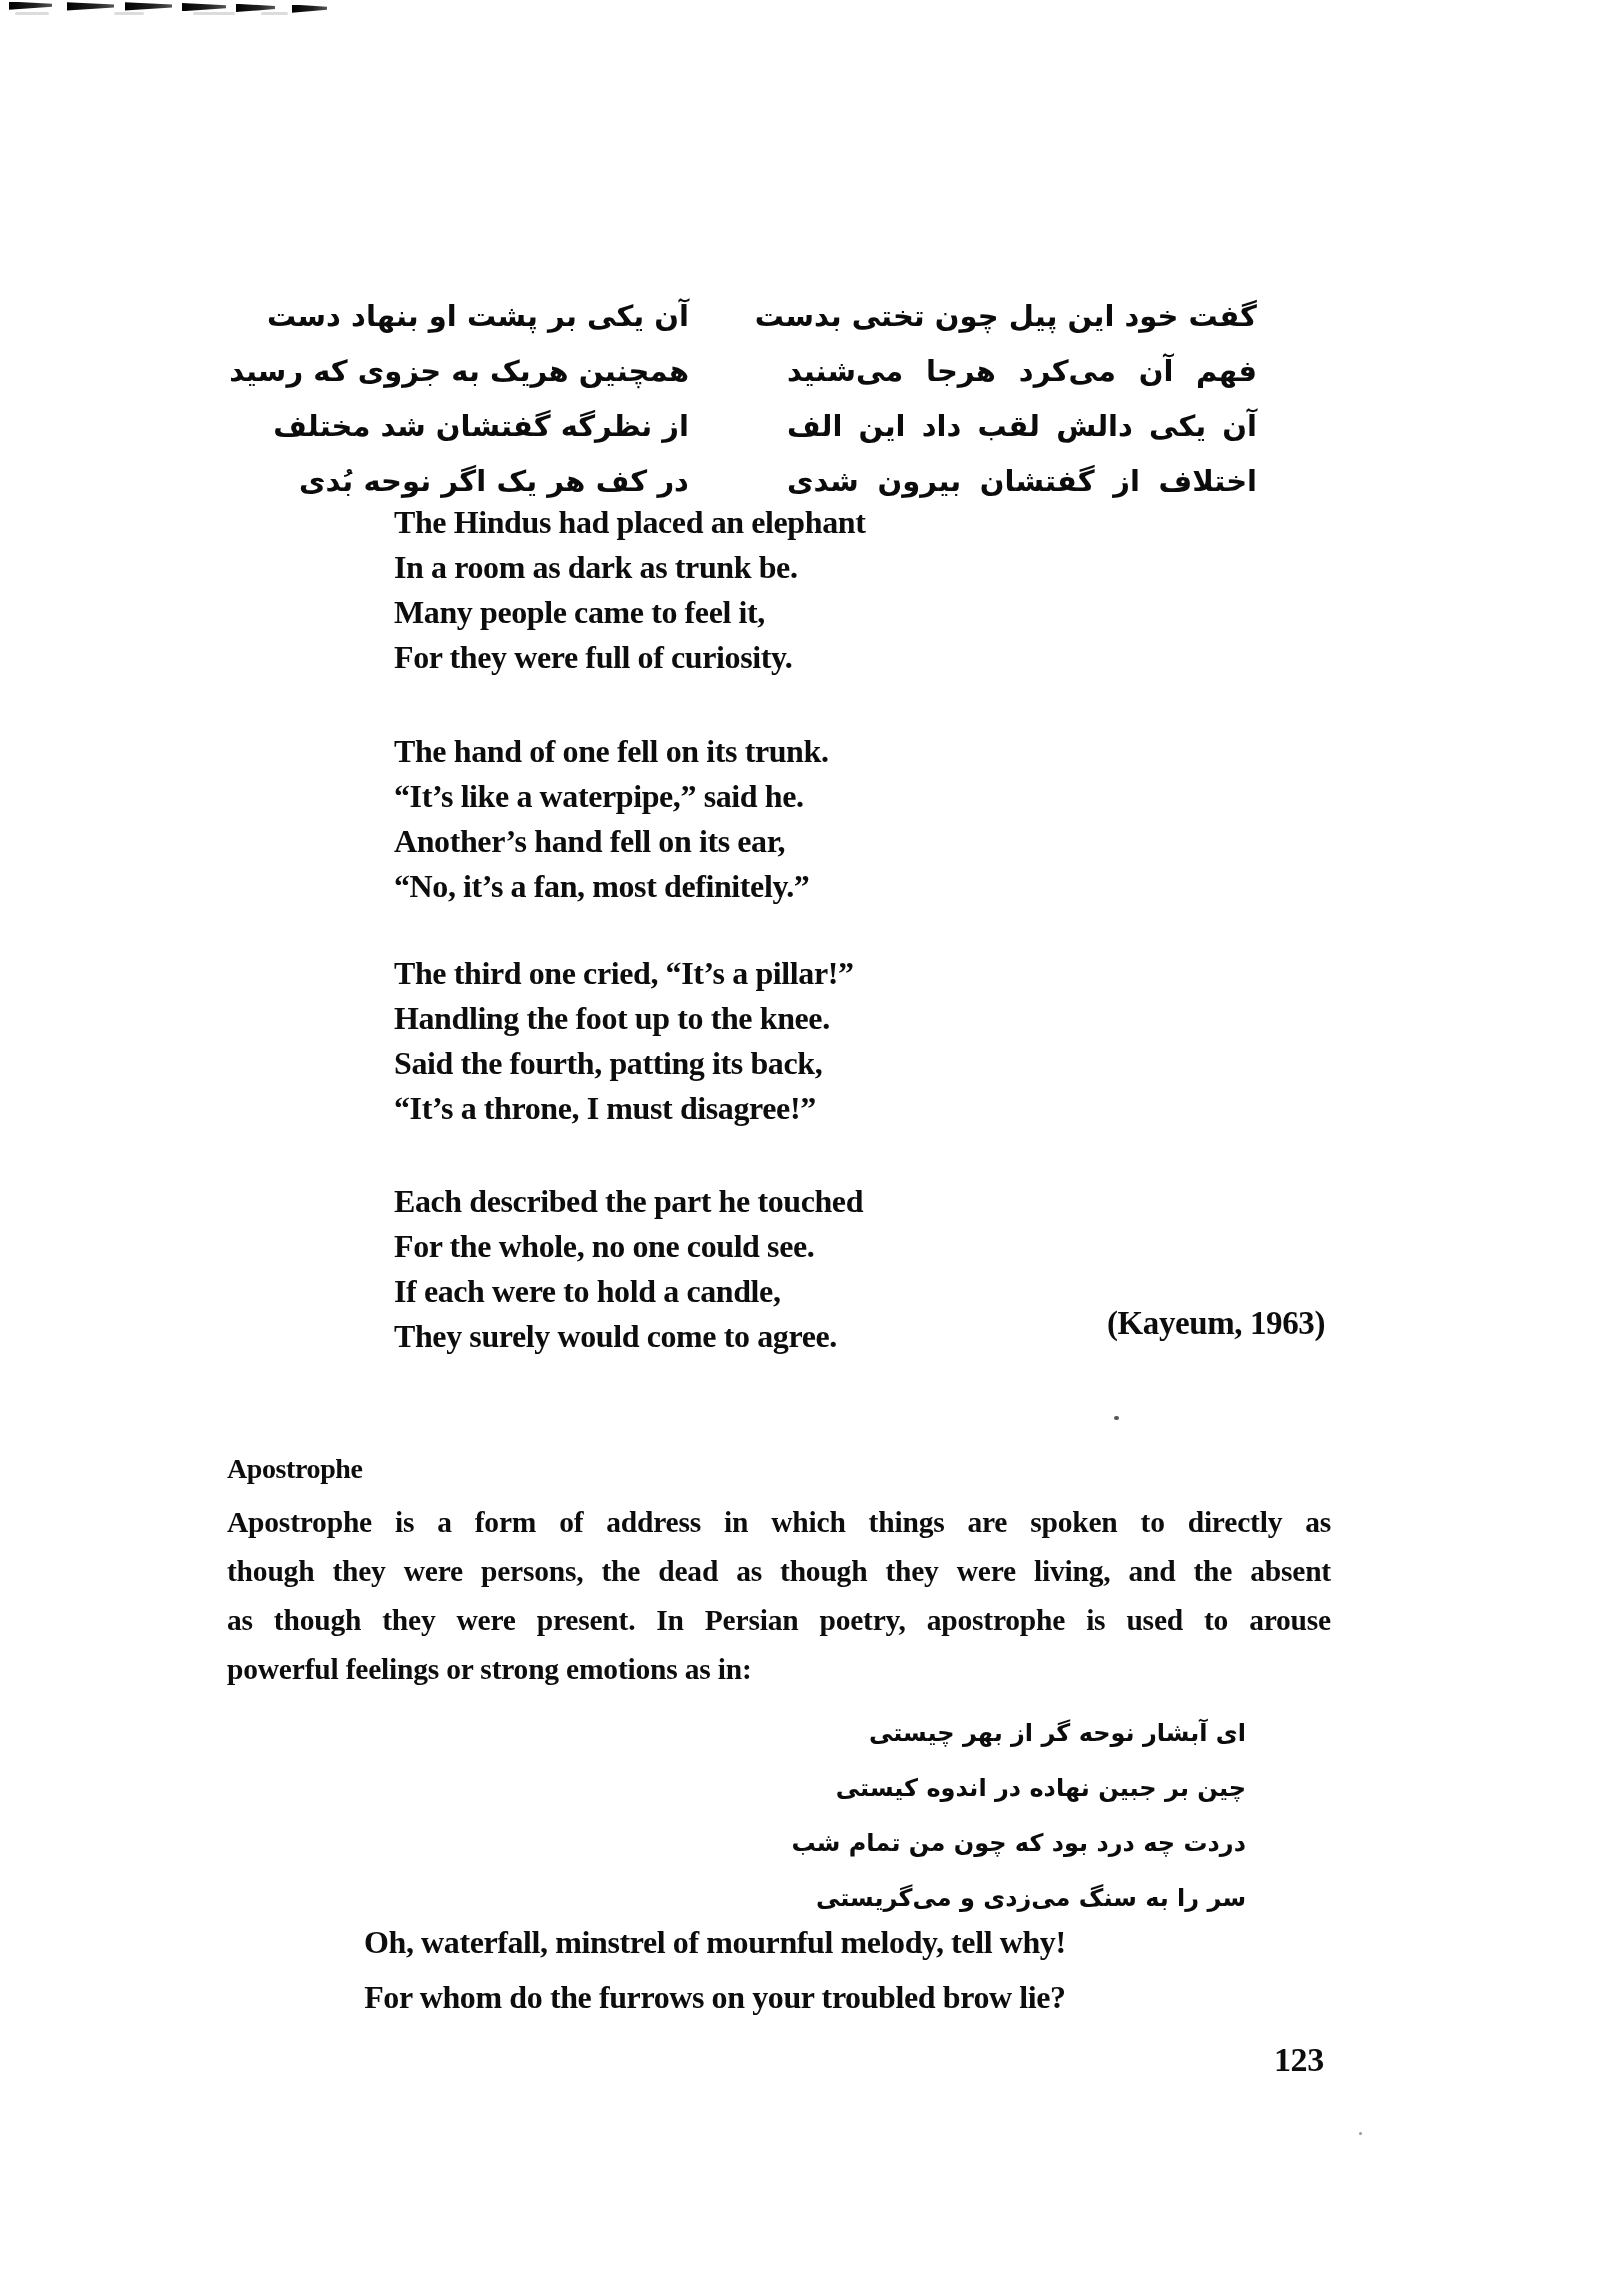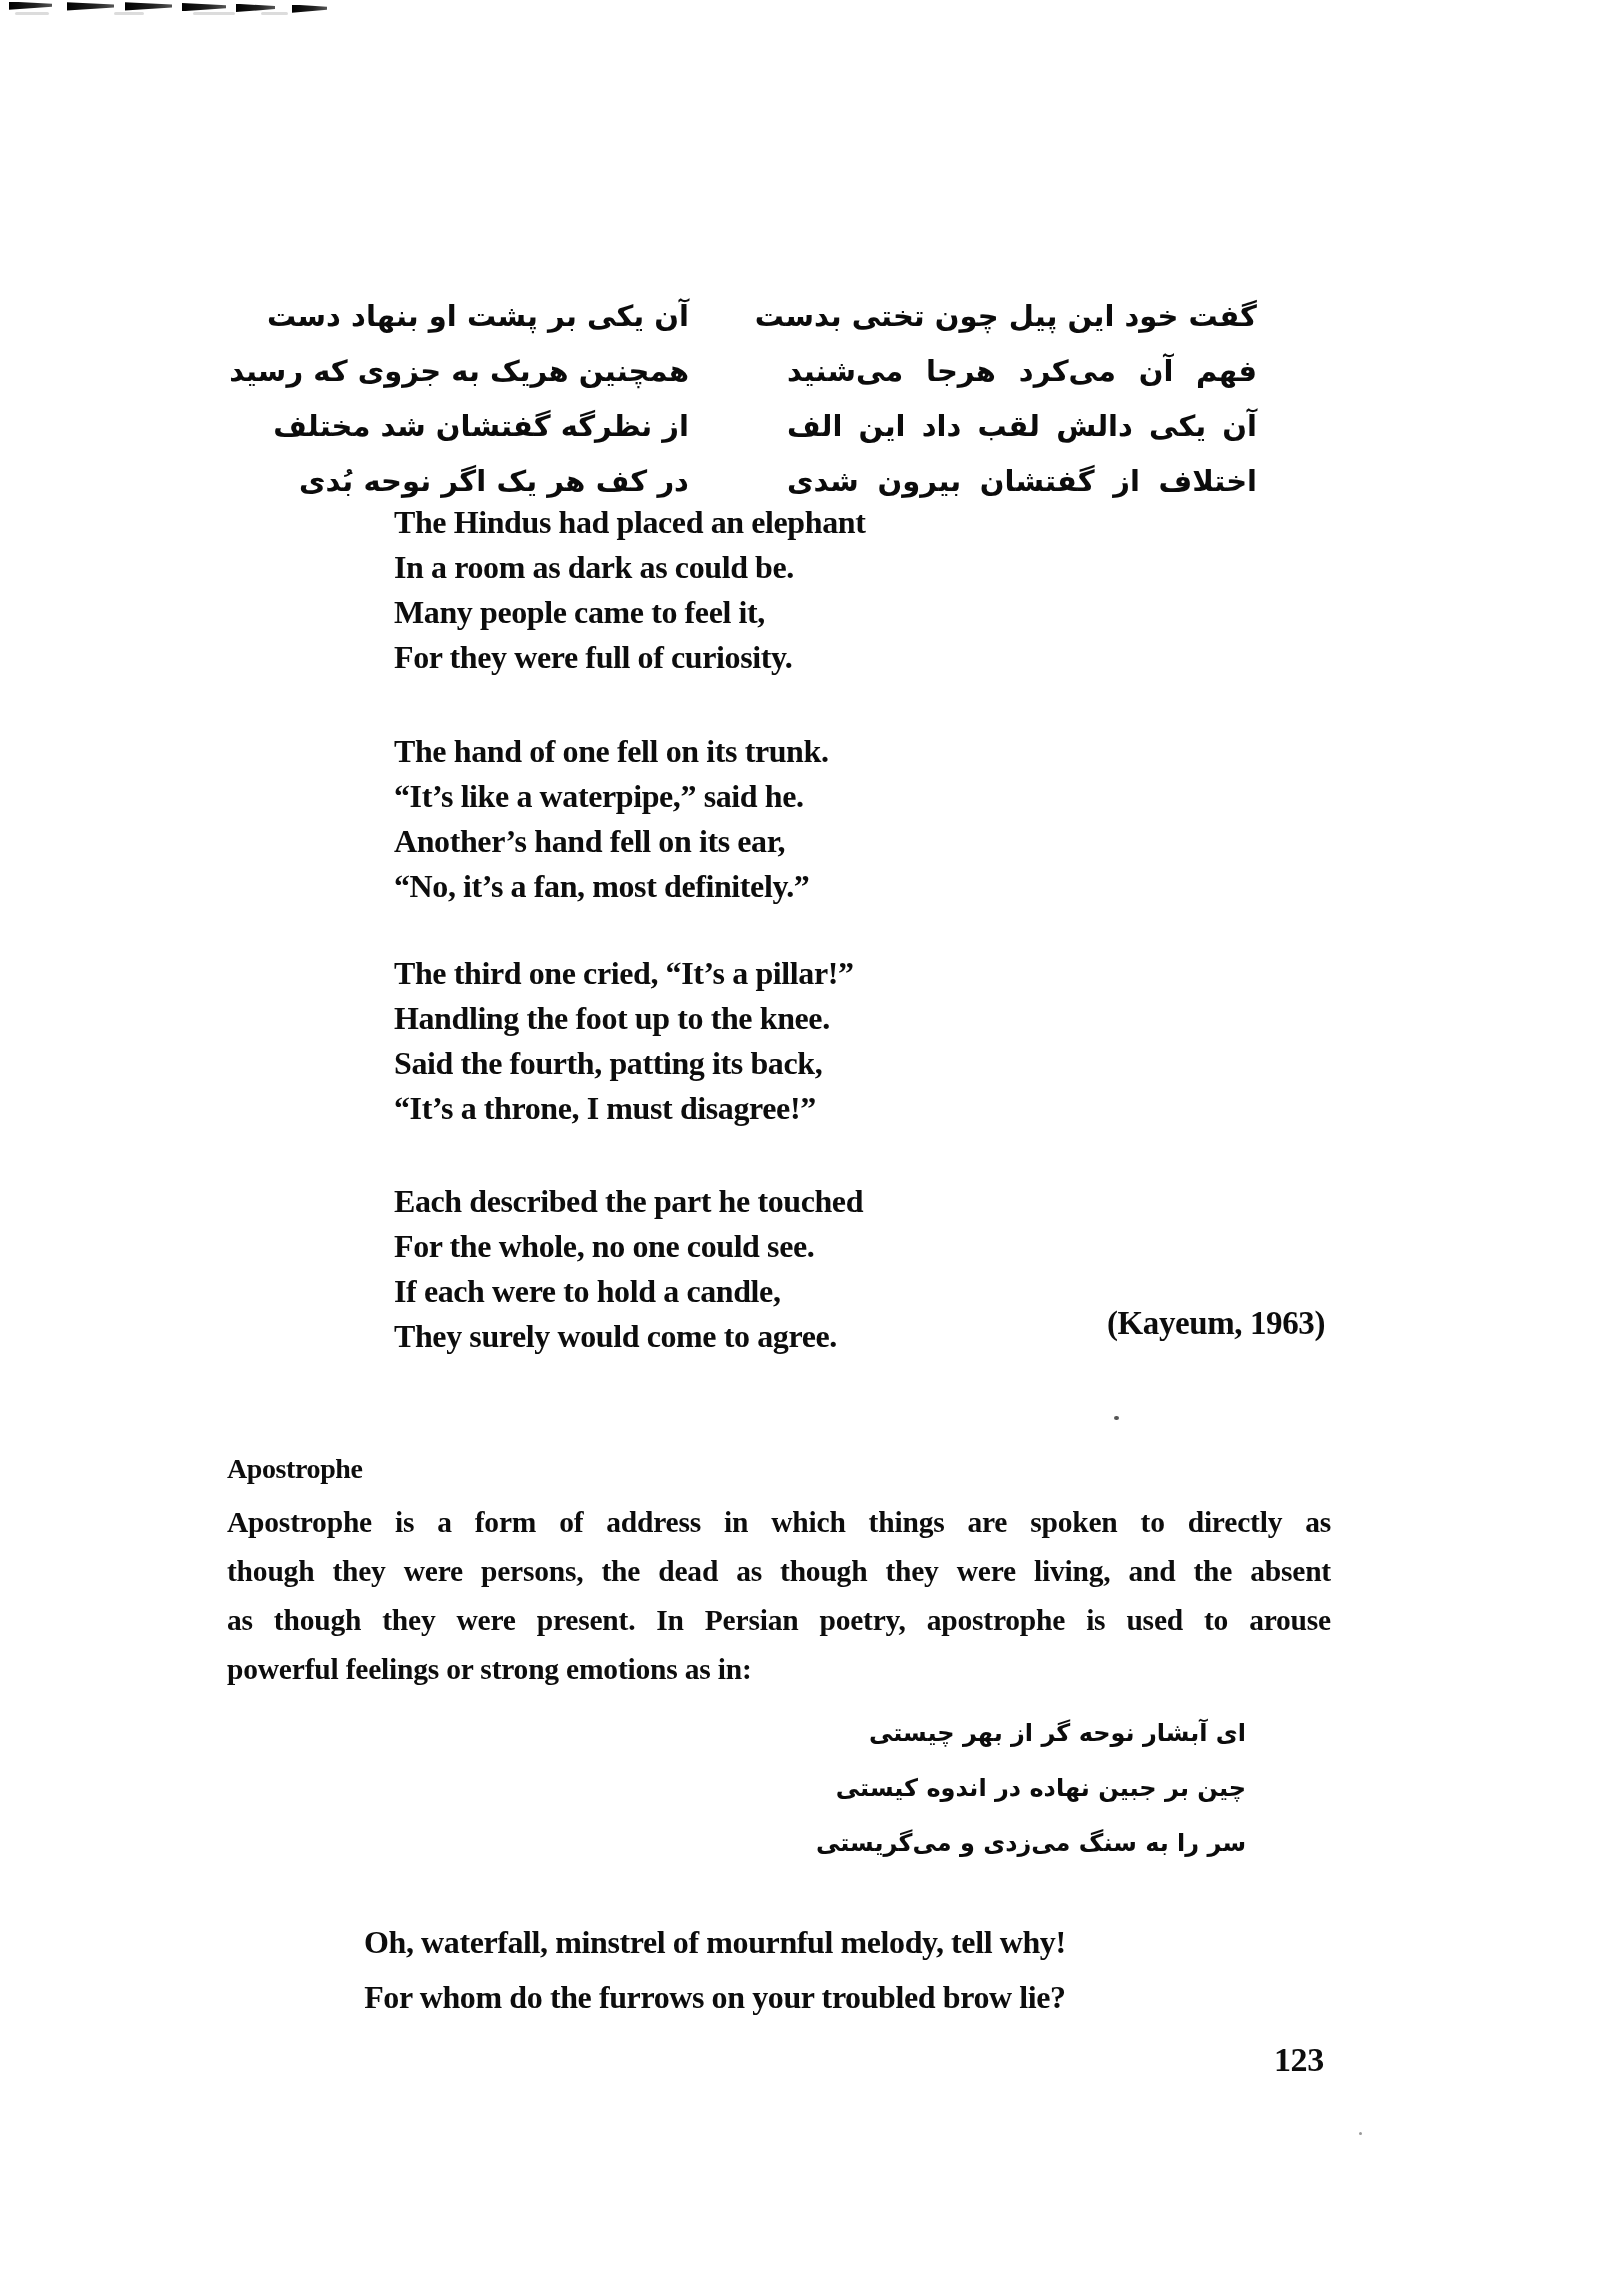--- a/index.html
+++ b/index.html
@@ -108,21 +108,21 @@
       <div class="hemi hemi-right">از نظرگه گفتشان شد مختلف</div>
     </div>
     <div class="prow">
       <div class="hemi hemi-left">اختلاف از گفتشان بیرون شدی</div>
       <div class="hemi hemi-right">در کف هر یک اگر نوحه بُدی</div>
     </div>
   </div>
 
   <div class="stanza" style="top:500px;">
     <div class="eline">The Hindus had placed an elephant</div>
-    <div class="eline">In a room as dark as could be.</div>
+    <div class="eline">In a room as dark as trunk be.</div>
     <div class="eline">Many people came to feel it,</div>
     <div class="eline">For they were full of curiosity.</div>
   </div>
 
   <div class="stanza" style="top:729px;">
     <div class="eline">The hand of one fell on its trunk.</div>
     <div class="eline">“It’s like a waterpipe,” said he.</div>
     <div class="eline">Another’s hand fell on its ear,</div>
     <div class="eline">“No, it’s a fan, most definitely.”</div>
   </div>
@@ -148,20 +148,21 @@
   <div class="para">
     <div class="para-line">Apostrophe is a form of address in which things are spoken to directly as</div>
     <div class="para-line">though they were persons, the dead as though they were living, and the absent</div>
     <div class="para-line">as though they were present. In Persian poetry, apostrophe is used to arouse</div>
     <div class="para-line last">powerful feelings or strong emotions as in:</div>
   </div>
 
   <div class="poem2 fa">
     <div class="fa-line">ای آبشار نوحه گر از بهر چیستی</div>
     <div class="fa-line">چین بر جبین نهاده در اندوه کیستی</div>
+    <div class="fa-line">دردت چه درد بود که چون من تمام شب</div>
     <div class="fa-line">سر را به سنگ می‌زدی و می‌گریستی</div>
   </div>
 
   <div class="translation2">
     <div class="eline">Oh, waterfall, minstrel of mournful melody, tell why!</div>
     <div class="eline">For whom do the furrows on your troubled brow lie?</div>
   </div>
 
   <div class="page-number">123</div>
   <div class="speck" style="left:1359px;top:2132px;width:3px;height:3px;background:#999;"></div>

